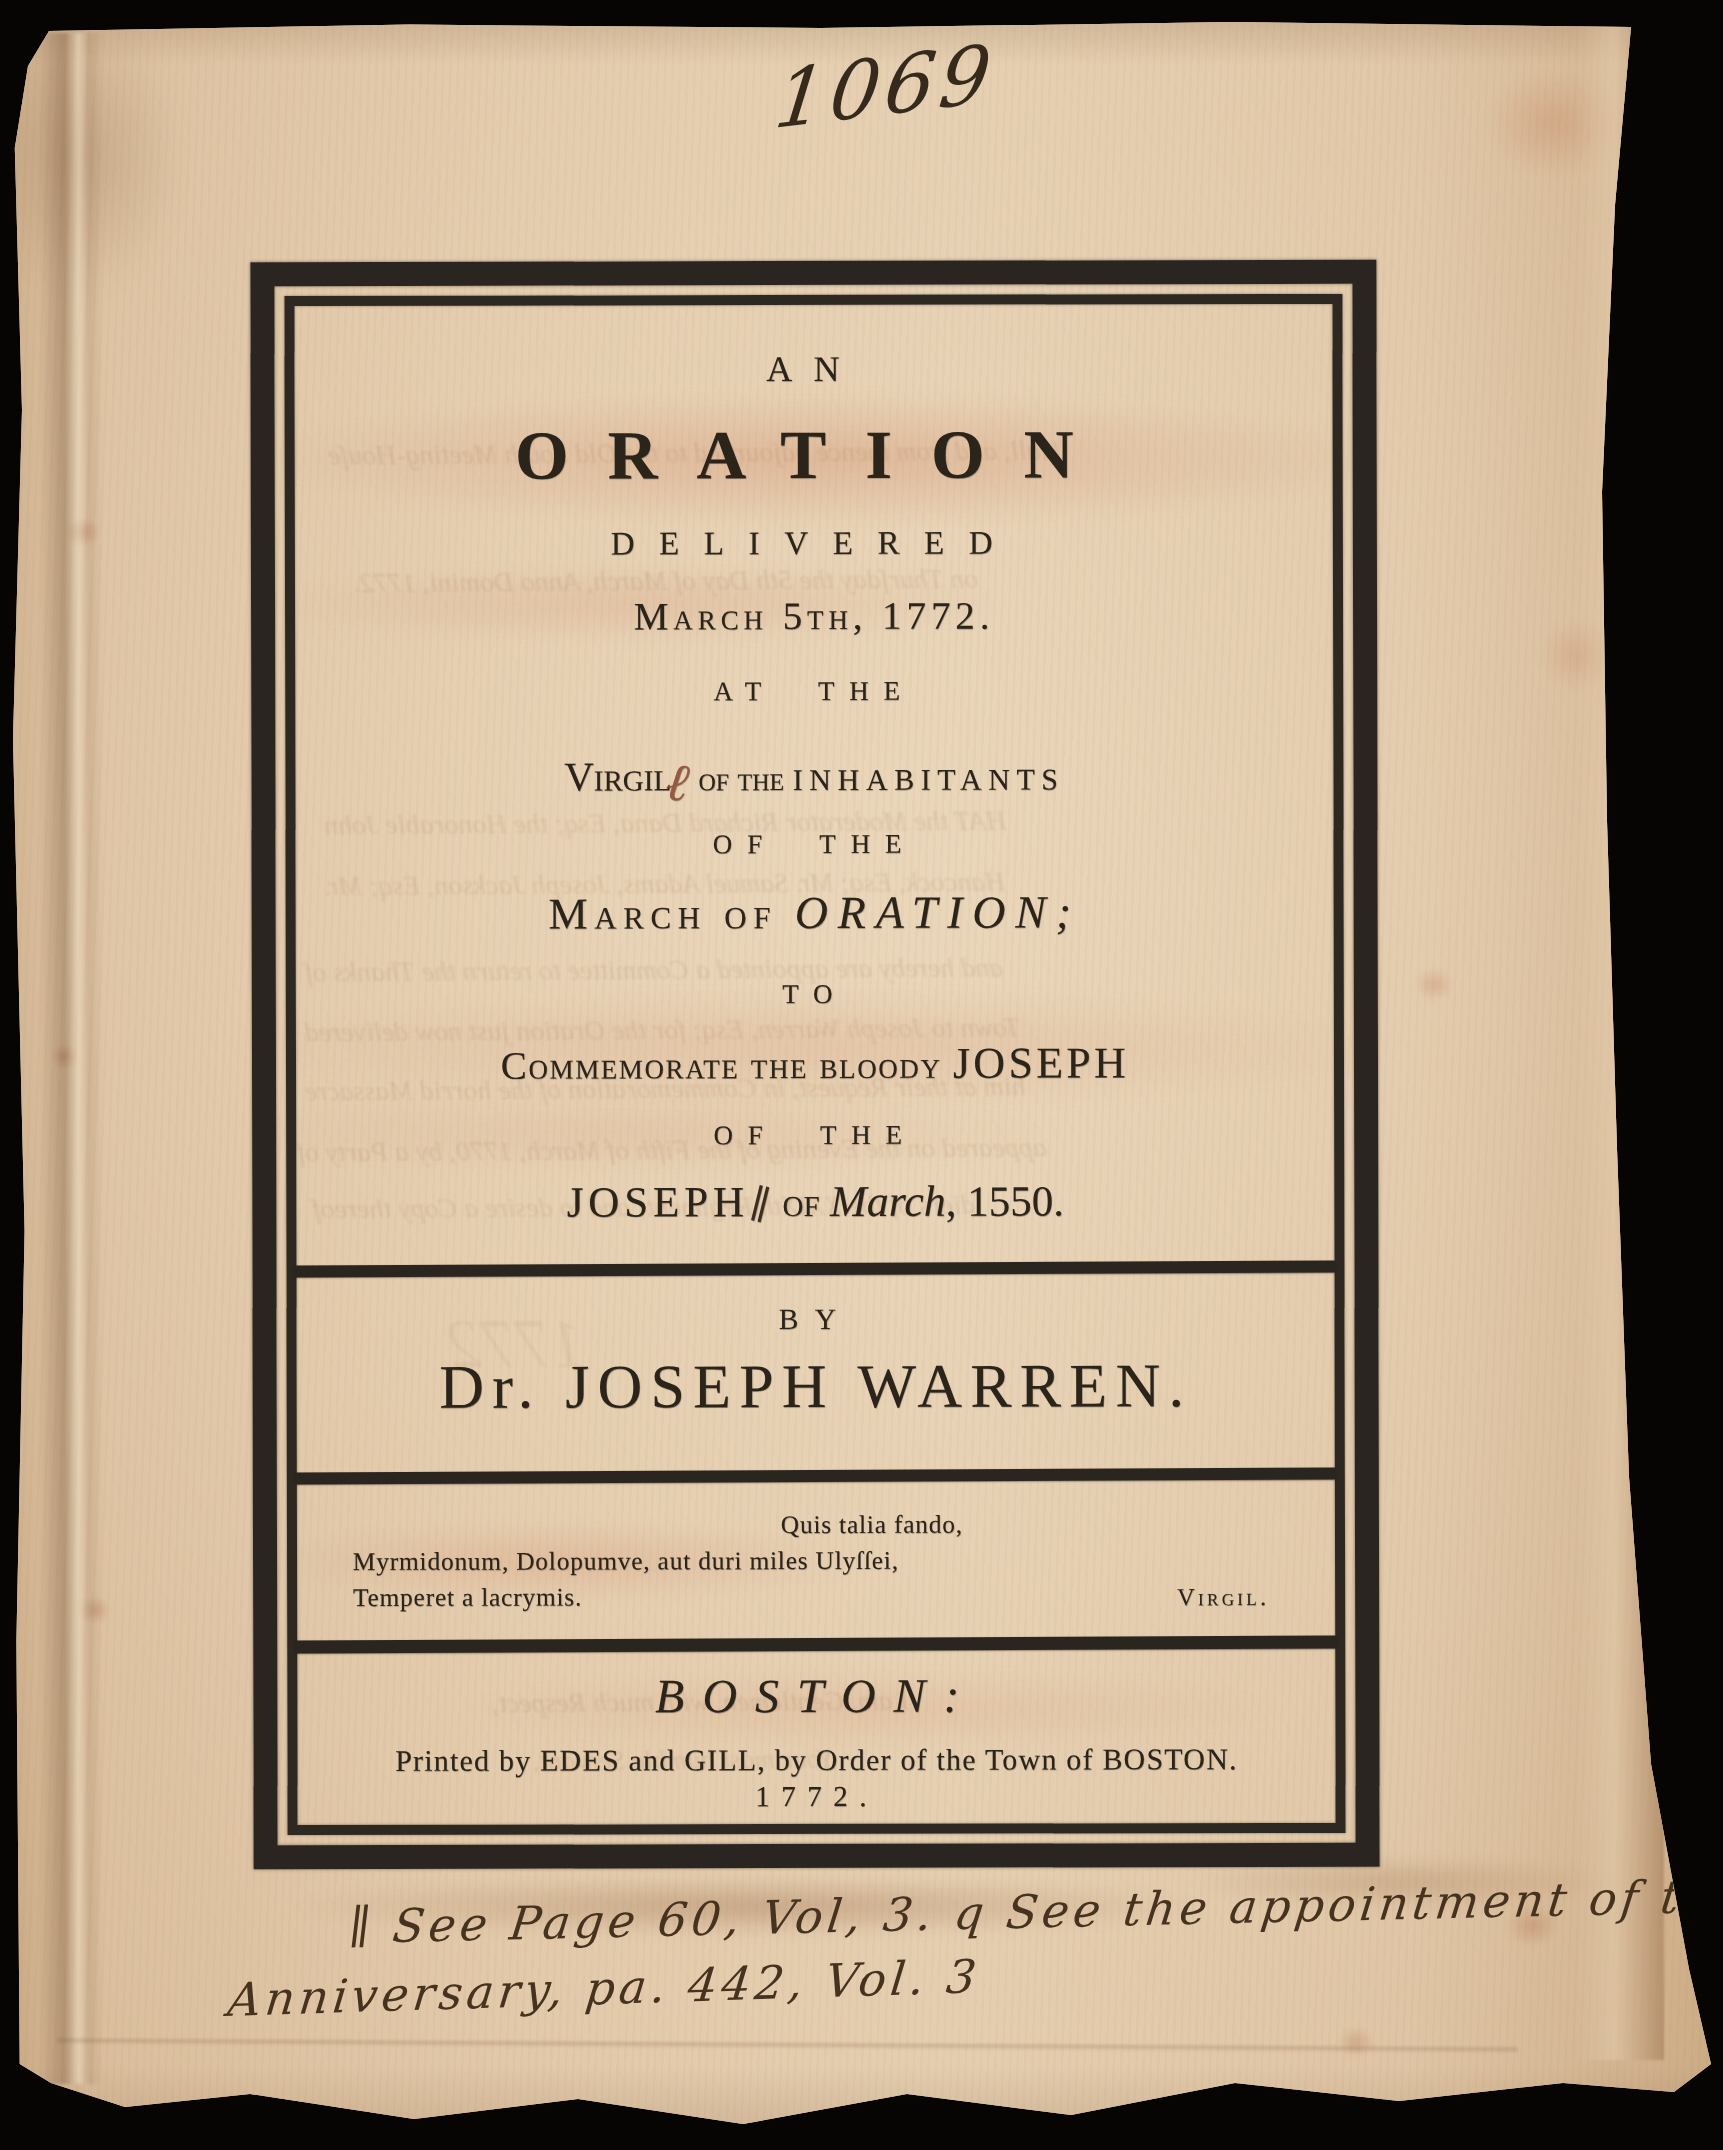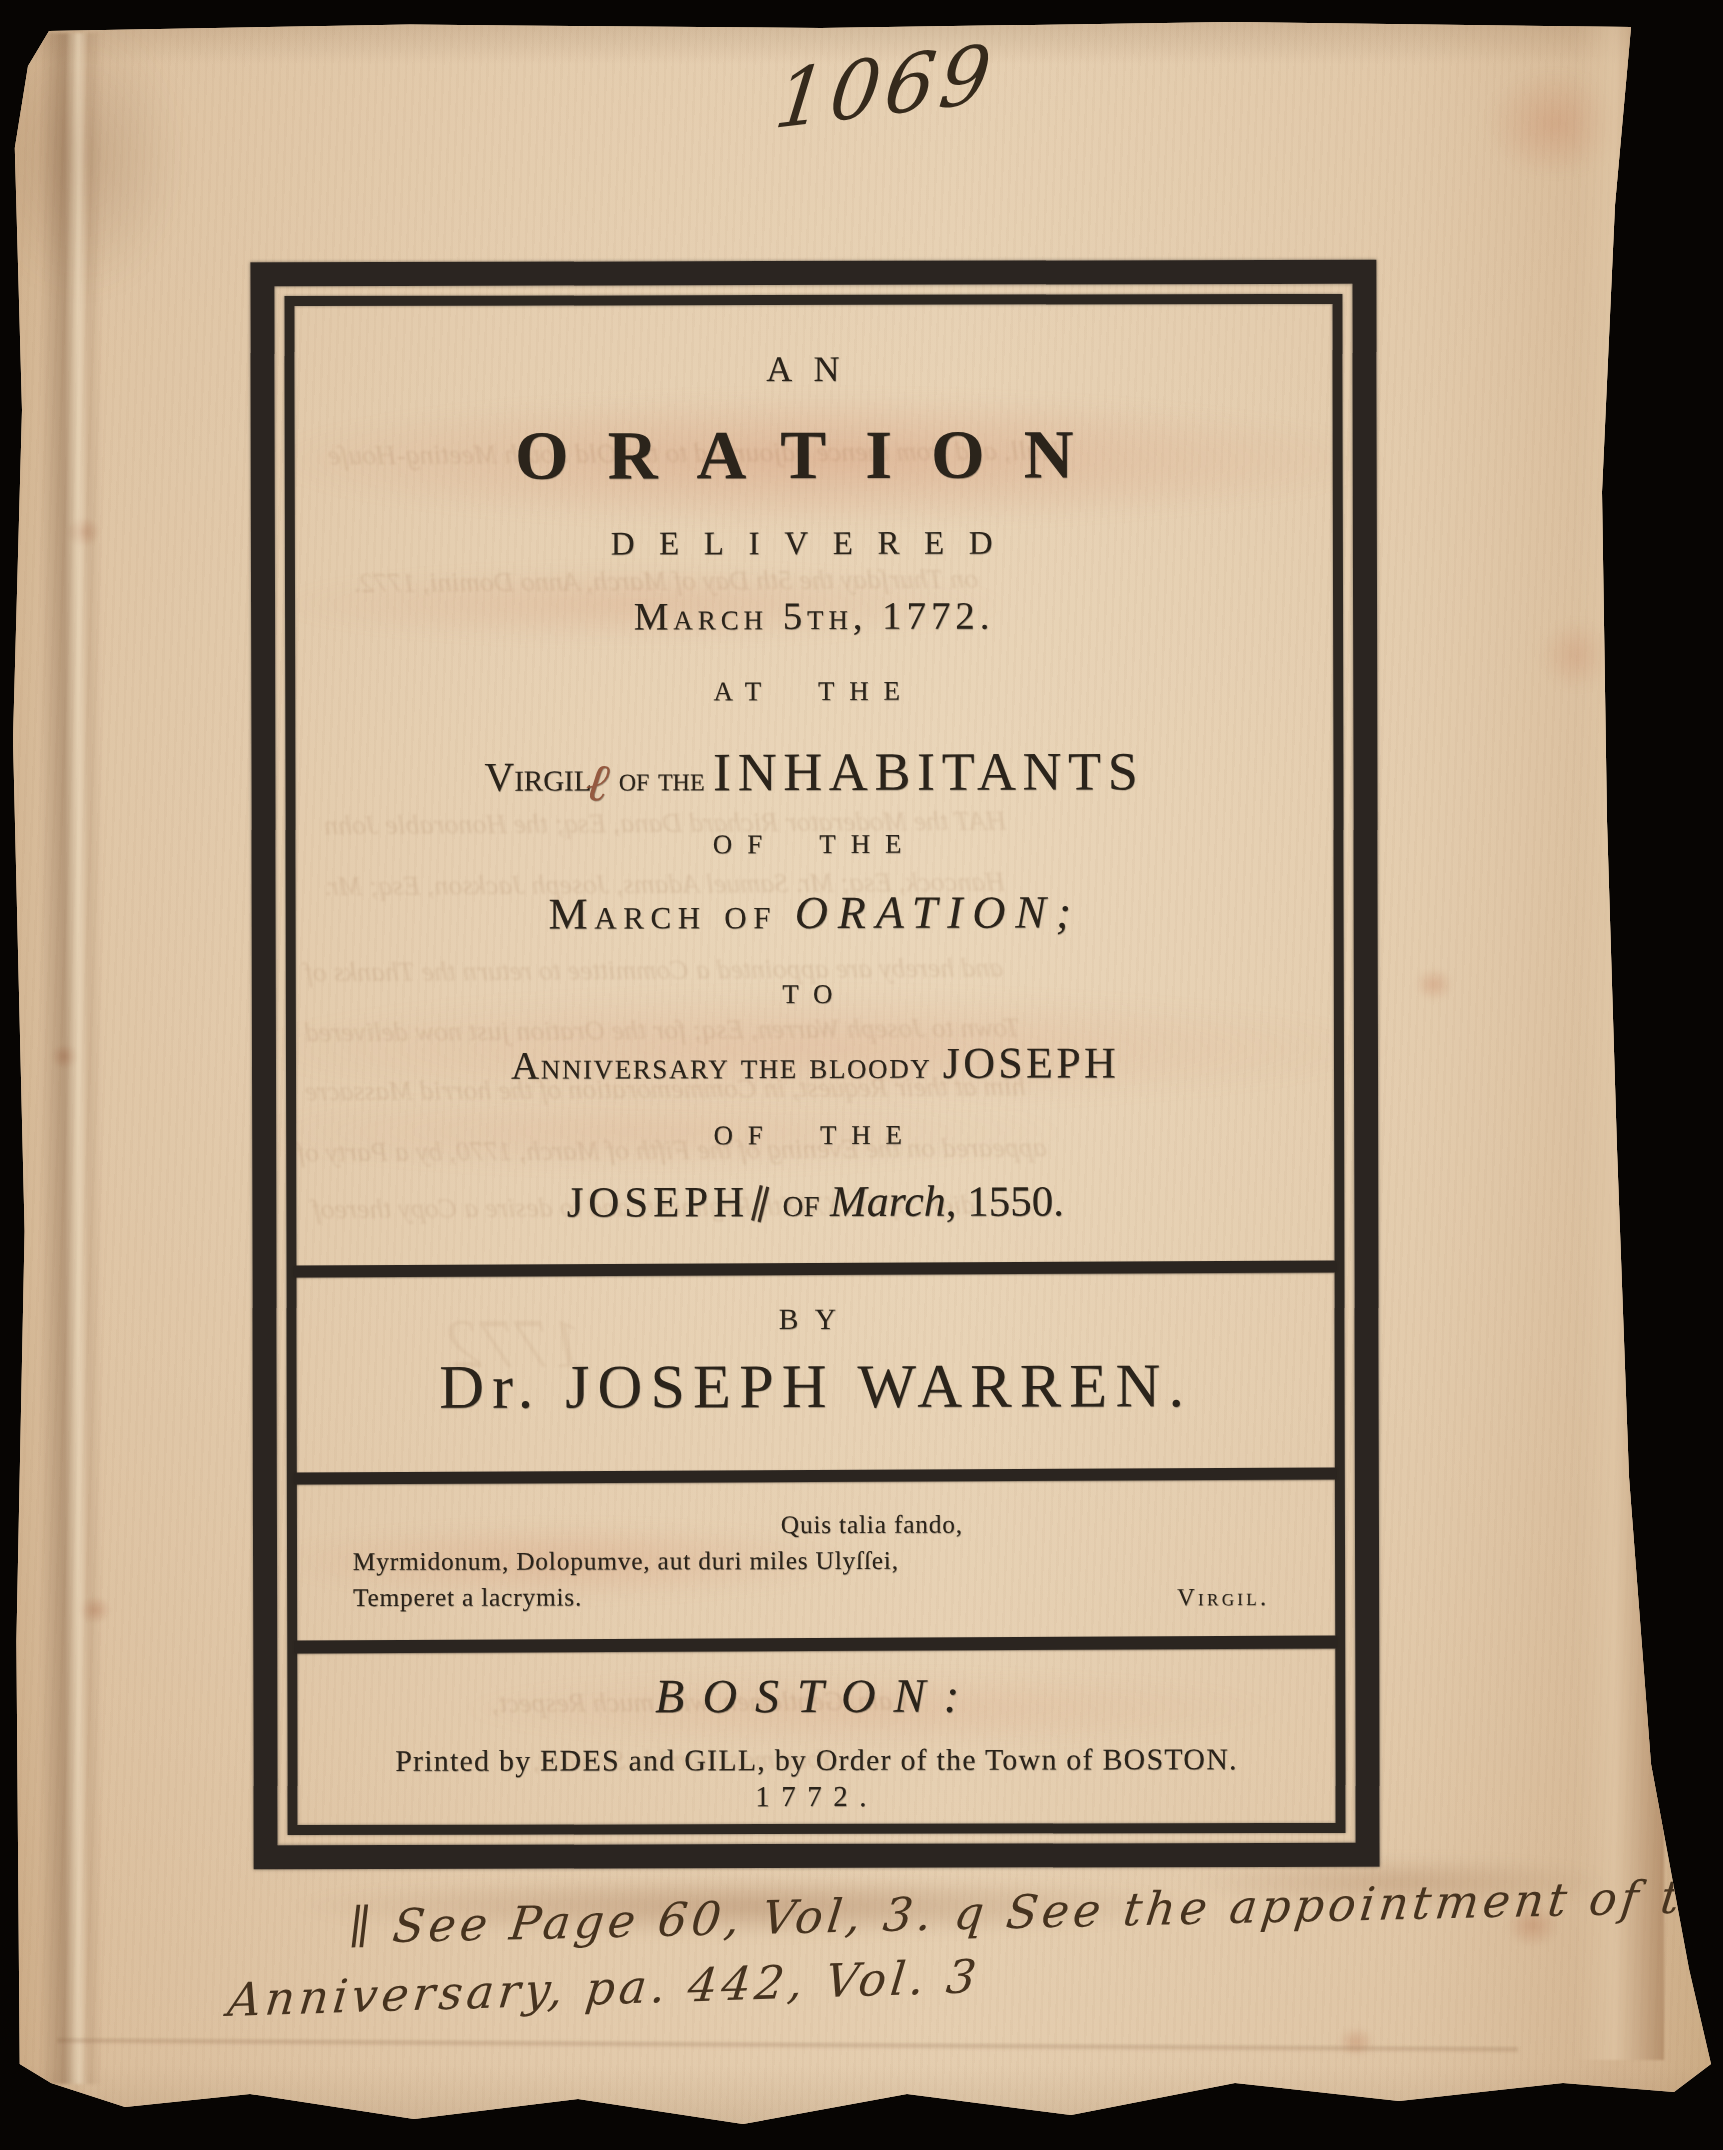--- a/index.html
+++ b/index.html
@@ -88,33 +88,33 @@
 
         <div class="line" style="top:113px;font-size:69px;letter-spacing:39px;font-weight:700;">ORATION</div>
 
         <div class="line" style="top:221px;font-size:33px;letter-spacing:24.6px;">DELIVERED</div>
 
         <div class="line sc" style="top:290px;font-size:39px;letter-spacing:4.9px;">March 5th, 1772.</div>
 
         <div class="line" style="top:372px;font-size:27px;letter-spacing:14.8px;word-spacing:21.3px;">AT THE</div>
 
         <div class="line" style="top:438px;font-size:41px;">
-          <span class="sc">Virgil</span><span class="mark-red">ℓ</span><span class="sc" style="font-size:34px;"> of the </span><span style="font-size:54px;letter-spacing:6.6px;">INHABITANTS</span>
+          <span class="sc">Virgil</span><span class="mark-red">ℓ</span><span class="sc" style="font-size:34px;"> of the </span><span style="font-size:30px;letter-spacing:6.6px;">INHABITANTS</span>
         </div>
 
         <div class="line" style="top:525px;font-size:27px;letter-spacing:14.8px;word-spacing:21.3px;">OF THE</div>
 
         <div class="line" style="top:583px;font-size:44px;">
           <span class="sc" style="letter-spacing:6.6px;">March of </span><span class="ital" style="font-size:46px;letter-spacing:9.8px;">ORATION;</span>
         </div>
 
         <div class="line" style="top:675px;font-size:27px;letter-spacing:14.8px;">TO</div>
 
         <div class="line" style="top:735px;font-size:39px;">
-          <span class="sc" style="letter-spacing:1.6px;">Anniversary the bloody </span><span style="font-size:44px;letter-spacing:3.3px;">JOSEPH</span>
+          <span class="sc" style="letter-spacing:1.6px;">Commemorate the bloody </span><span style="font-size:44px;letter-spacing:3.3px;">JOSEPH</span>
         </div>
 
         <div class="line" style="top:816px;font-size:27px;letter-spacing:14.8px;word-spacing:21.3px;">OF THE</div>
 
         <div class="line" style="top:873px;font-size:43px;">
           <span style="letter-spacing:4.9px;">JOSEPH</span><span class="mark-ink">∥</span><span class="sc" style="font-size:42px;"> of </span><span class="ital" style="font-size:44px;">March</span><span>, 1550.</span>
         </div>
 
         <div class="rule" style="top:958px;height:11.5px;"></div>
 

